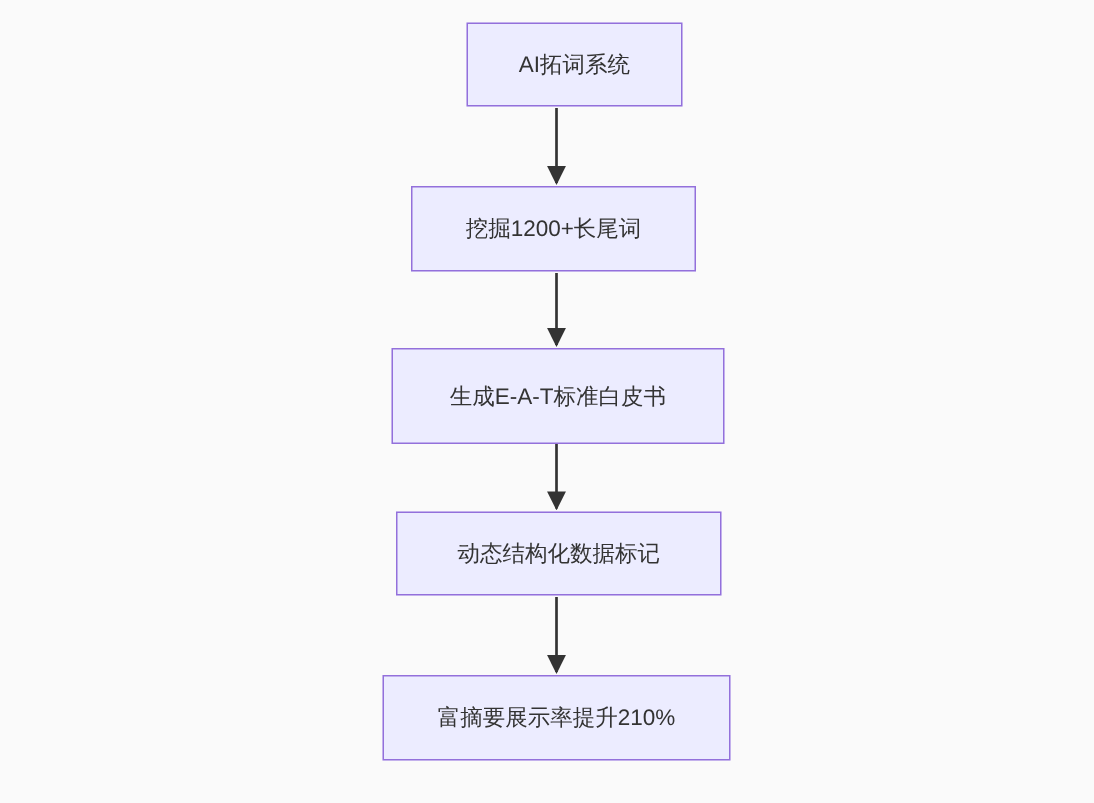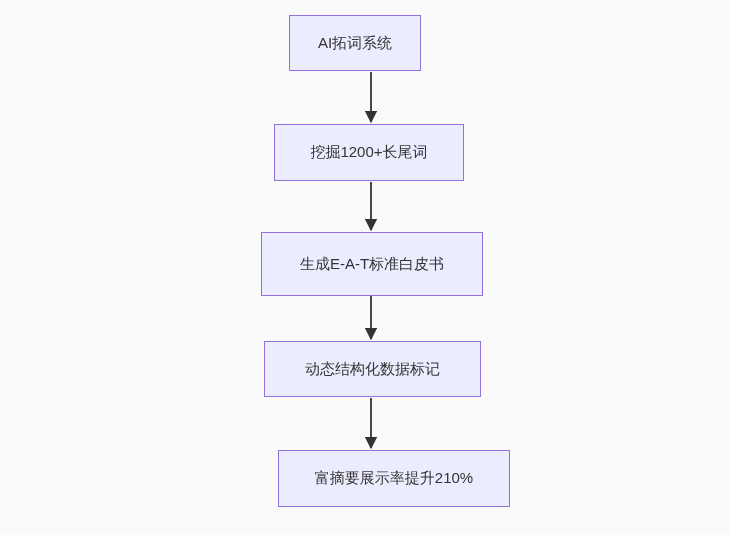--- a/index.html
+++ b/index.html
@@ -29,25 +29,25 @@
     background: #ECECFF;
     border: 1px solid #9370DB;
     color: #333333;
     font-size: 15px;
     display: flex;
     align-items: center;
     justify-content: center;
     text-align: center;
     white-space: nowrap;
   }
-  .node-0 { left: 289px; top: 15px;  width: 132px; height: 56px; }
+  .node-0 { left: 311px; top: 15px;  width: 144px; height: 56px; }
   .node-1 { left: 274px; top: 124px; width: 190px; height: 57px; align-items: center; }
   .node-2 { left: 261px; top: 232px; width: 222px; height: 64px; }
   .node-3 { left: 264px; top: 341px; width: 217px; height: 56px; font-family: Liberation Serif, serif; }
-  .node-4 { left: 255px; top: 450px; width: 232px; height: 57px; margin-left: 23px; }
+  .node-4 { left: 255px; top: 450px; width: 232px; height: 57px; }
 </style>
 </head>
 <body>
 
 <div class="canvas">
 
   <svg class="edges-layer" width="729" height="535" viewBox="0 0 729 535" xmlns="http://www.w3.org/2000/svg">
     <defs>
       <marker id="arrowhead" viewBox="0 0 10 10" refX="9" refY="5" markerWidth="7" markerHeight="7" orient="auto-start-reverse">
         <path d="M0,0 L10,5 L0,10 z" fill="#333333"></path>

